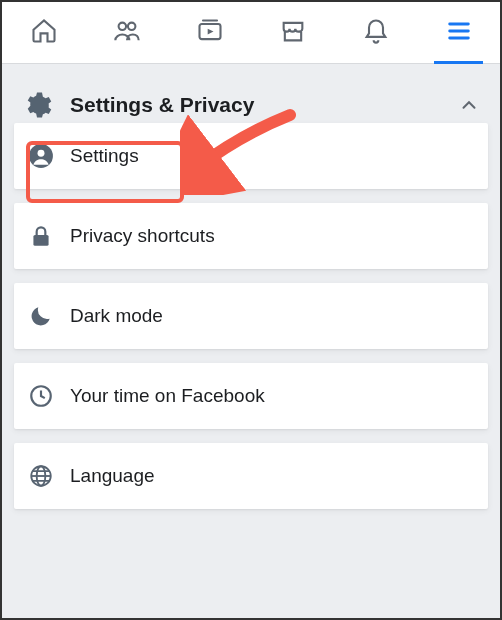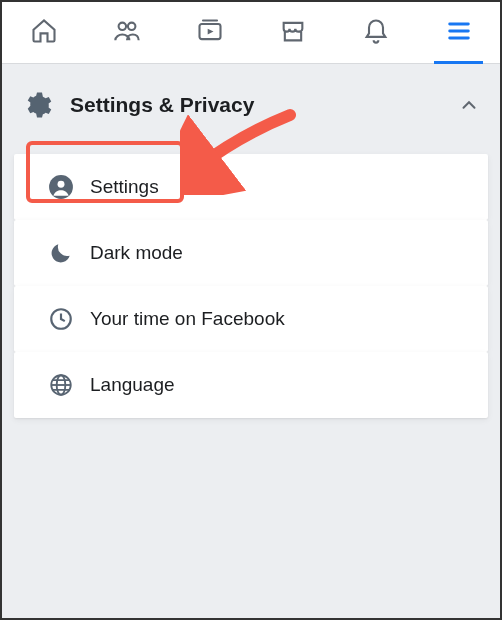--- a/index.html
+++ b/index.html
@@ -40,39 +40,40 @@
     }
     .content {
       background: #eceef1;
       height: calc(100% - 62px);
       padding: 16px 12px 0 12px;
       overflow: hidden;
     }
     .section-header {
       display: flex;
       align-items: center;
-      padding: 10px 8px 34px 8px;
+      padding: 10px 8px 3px 8px;
     }
     .section-header .gear {
       width: 30px; height: 30px;
       margin-right: 18px;
       display: flex; align-items: center; justify-content: center;
     }
     .section-title {
       font-size: 21px;
       font-weight: 600;
       flex: 1;
       color: #1c1e21;
     }
     .chev { width: 22px; height: 22px; }
     .card {
       background: #fff;
       border-radius: 2px;
       box-shadow: 0 1px 2px rgba(0,0,0,0.06), 0 2px 6px rgba(0,0,0,0.06);
-      padding: 20px 34px;
+      margin-bottom: 14px;
+      padding: 20px 14px;
       display: flex;
       align-items: center;
       position: relative;
     }
     .card .icon {
       width: 26px; height: 26px;
       margin-right: 16px;
       display: flex; align-items: center; justify-content: center;
     }
     .card-label {
@@ -171,20 +172,29 @@
     <span class="icon">
       <svg viewBox="0 0 24 24">
           <circle cx="12" cy="12" r="11" fill="#3b4a5a" opacity="0.85"></circle>
           <circle cx="12" cy="9.5" r="3.2" fill="#fff"></circle>
           <path d="M5 20c1.2-3.5 4-5 7-5s5.8 1.5 7 5" fill="#fff"></path>
         </svg>
     </span>
     <span class="card-label">Settings</span>
   </div>
 
+  <div class="card">
+    <span class="icon">
+      <svg viewBox="0 0 24 24" fill="#3b4a5a" opacity="0.85">
+          <rect x="5" y="11" width="14" height="10" rx="1.5"></rect>
+          <path d="M8 11V8a4 4 0 1 1 8 0v3" fill="none" stroke="#3b4a5a" stroke-width="2"></path>
+        </svg>
+    </span>
+    <span class="card-label">Privacy shortcuts</span>
+  </div>
 
   <div class="card">
     <span class="icon">
       <svg viewBox="0 0 24 24" fill="#3b4a5a" opacity="0.85">
           <path d="M20 14.5A8.5 8.5 0 0 1 9.5 4 8.5 8.5 0 1 0 20 14.5z"></path>
         </svg>
     </span>
     <span class="card-label">Dark mode</span>
   </div>
 

